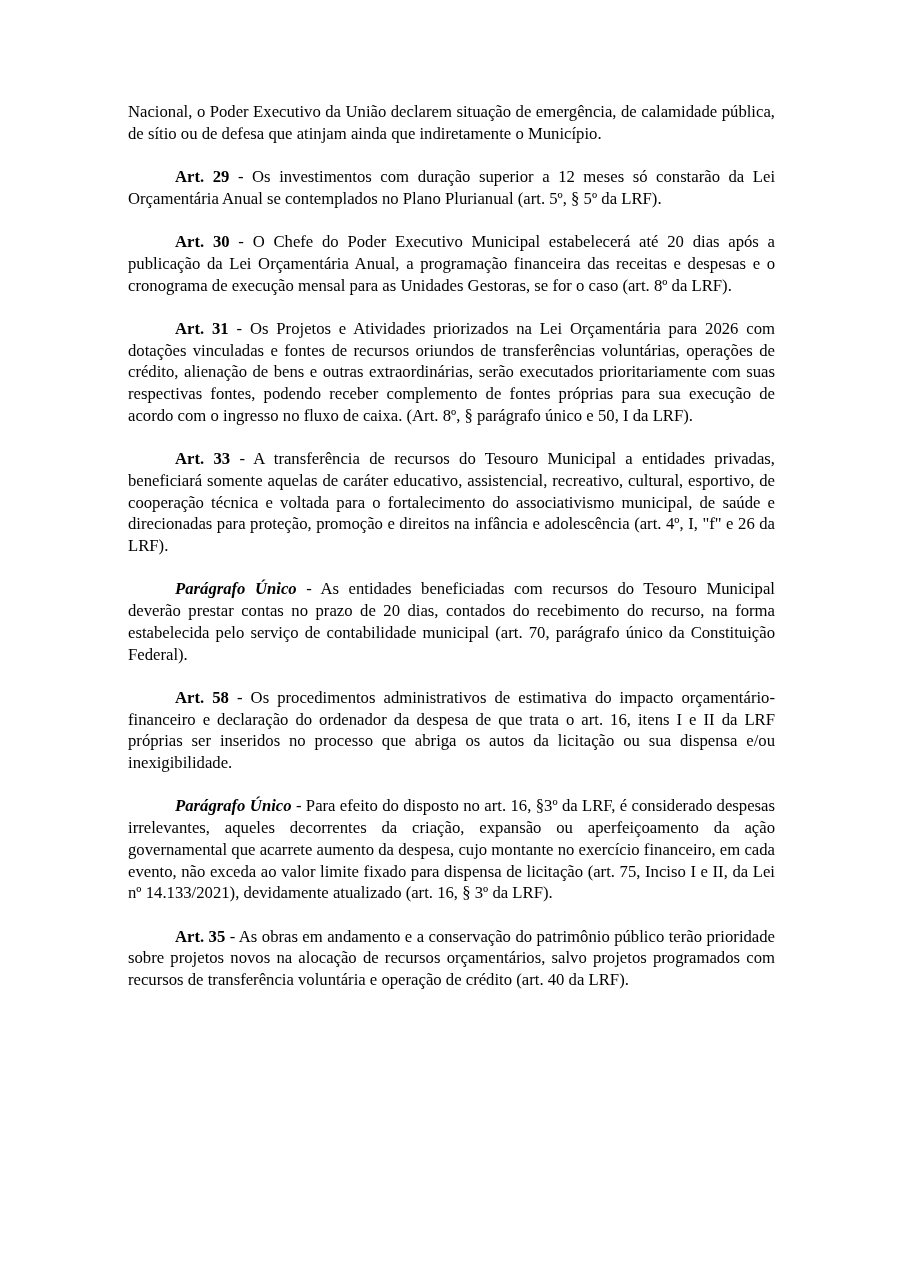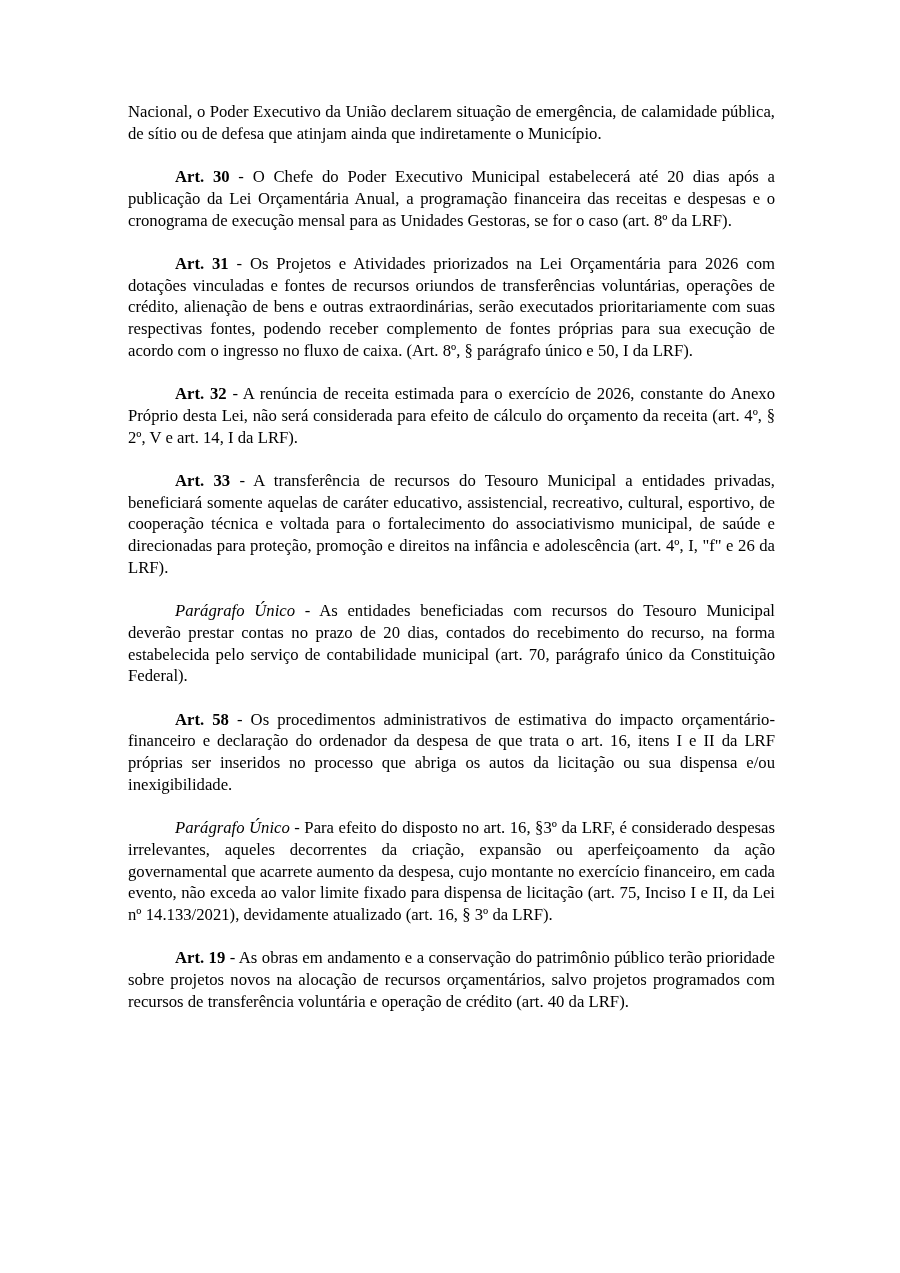--- a/index.html
+++ b/index.html
@@ -28,42 +28,42 @@
     text-align: justify;
     text-indent: 47px;
   }
   .para.no-indent {
     text-indent: 0;
   }
   .lead-bold {
     font-weight: bold;
   }
   .lead-bold-italic {
-    font-weight: normal;
+    font-weight: bold;
     font-style: italic;
   }
 </style>
 </head>
 <body>
 
 <div class="page">
 
   <p class="para no-indent"><span>Nacional, o Poder Executivo da União declarem situação de emergência, de calamidade pública, de sítio ou de defesa que atinjam ainda que indiretamente o Município.</span></p>
 
+  <p class="para"><span class="lead-bold">Art. 29</span> <span>- Os investimentos com duração superior a 12 meses só constarão da Lei Orçamentária Anual se contemplados no Plano Plurianual (art. 5º, § 5º da LRF).</span></p>
 
   <p class="para"><span class="lead-bold">Art. 30</span> <span>- O Chefe do Poder Executivo Municipal estabelecerá até 20 dias após a publicação da Lei Orçamentária Anual, a programação financeira das receitas e despesas e o cronograma de execução mensal para as Unidades Gestoras, se for o caso (art. 8º da LRF).</span></p>
 
   <p class="para"><span class="lead-bold">Art. 31</span> <span>- Os Projetos e Atividades priorizados na Lei Orçamentária para 2026 com dotações vinculadas e fontes de recursos oriundos de transferências voluntárias, operações de crédito, alienação de bens e outras extraordinárias, serão executados prioritariamente com suas respectivas fontes, podendo receber complemento de fontes próprias para sua execução de acordo com o ingresso no fluxo de caixa. (Art. 8º, § parágrafo único e 50, I da LRF).</span></p>
 
-  <p class="para"><span class="lead-bold">Art. 32</span> <span>- A renúncia de receita estimada para o exercício de 2026, constante do Anexo Próprio desta Lei, não será considerada para efeito de cálculo do orçamento da receita (art. 4º, § 2º, V e art. 14, I da LRF).</span></p>
 
   <p class="para"><span class="lead-bold">Art. 33</span> <span>- A transferência de recursos do Tesouro Municipal a entidades privadas, beneficiará somente aquelas de caráter educativo, assistencial, recreativo, cultural, esportivo, de cooperação técnica e voltada para o fortalecimento do associativismo municipal, de saúde e direcionadas para proteção, promoção e direitos na infância e adolescência (art. 4º, I, "f" e 26 da LRF).</span></p>
 
   <p class="para"><span class="lead-bold-italic">Parágrafo Único</span> <span>- As entidades beneficiadas com recursos do Tesouro Municipal deverão prestar contas no prazo de 20 dias, contados do recebimento do recurso, na forma estabelecida pelo serviço de contabilidade municipal (art. 70, parágrafo único da Constituição Federal).</span></p>
 
   <p class="para"><span class="lead-bold">Art. 58</span> <span>- Os procedimentos administrativos de estimativa do impacto orçamentário-financeiro e declaração do ordenador da despesa de que trata o art. 16, itens I e II da LRF próprias ser inseridos no processo que abriga os autos da licitação ou sua dispensa e/ou inexigibilidade.</span></p>
 
   <p class="para"><span class="lead-bold-italic">Parágrafo Único</span> <span>- Para efeito do disposto no art. 16, §3º da LRF, é considerado despesas irrelevantes, aqueles decorrentes da criação, expansão ou aperfeiçoamento da ação governamental que acarrete aumento da despesa, cujo montante no exercício financeiro, em cada evento, não exceda ao valor limite fixado para dispensa de licitação (art. 75, Inciso I e II, da Lei nº 14.133/2021), devidamente atualizado (art. 16, § 3º da LRF).</span></p>
 
-  <p class="para"><span class="lead-bold">Art. 19</span> <span>- As obras em andamento e a conservação do patrimônio público terão prioridade sobre projetos novos na alocação de recursos orçamentários, salvo projetos programados com recursos de transferência voluntária e operação de crédito (art. 40 da LRF).</span></p>
+  <p class="para"><span class="lead-bold">Art. 35</span> <span>- As obras em andamento e a conservação do patrimônio público terão prioridade sobre projetos novos na alocação de recursos orçamentários, salvo projetos programados com recursos de transferência voluntária e operação de crédito (art. 40 da LRF).</span></p>
 
 
 </div>
 
 </body></html>

